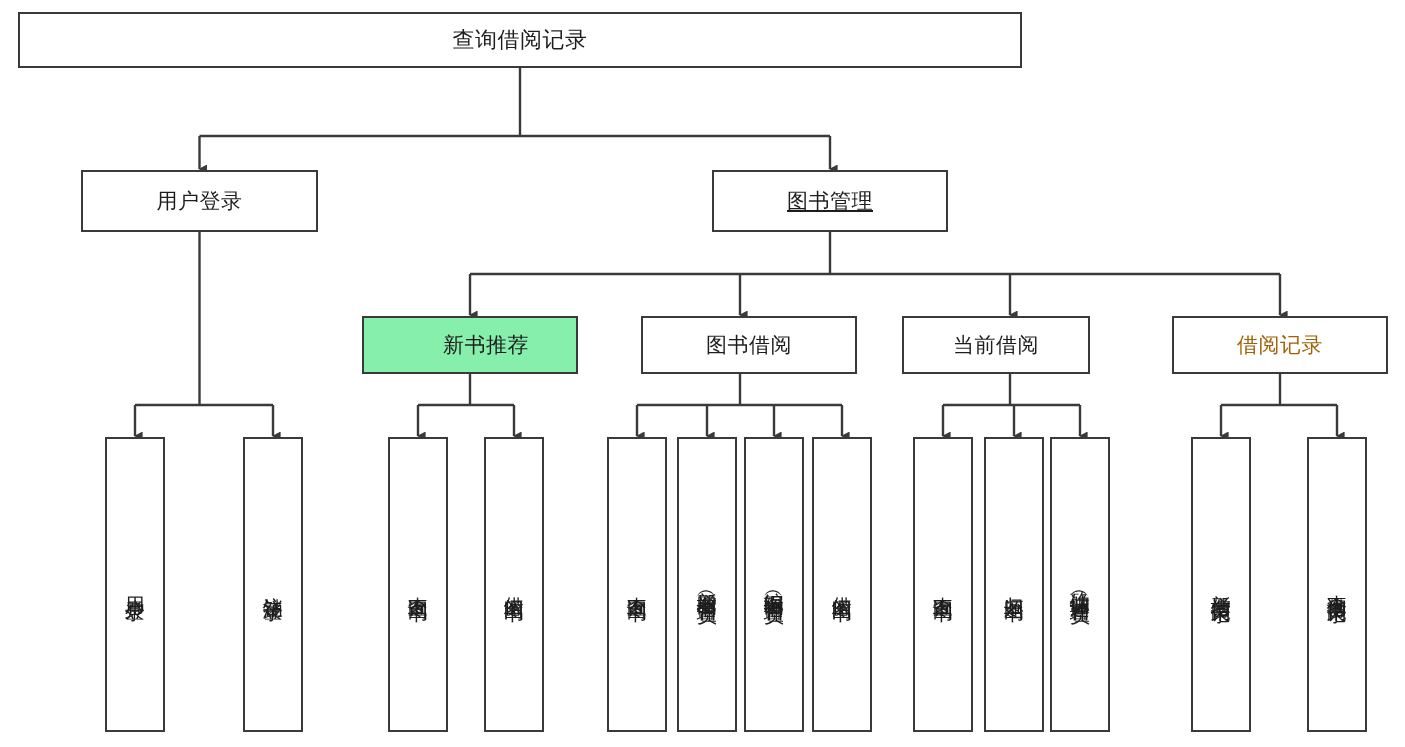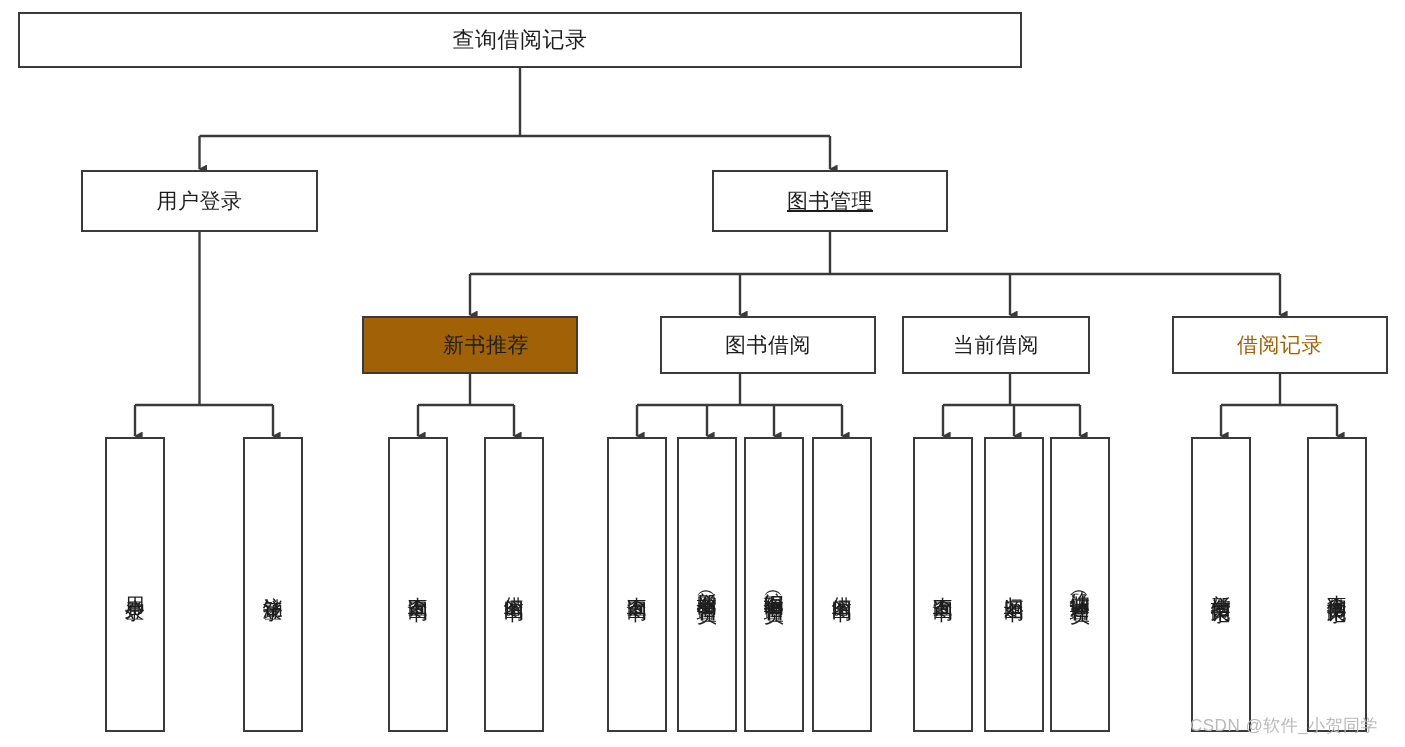--- a/index.html
+++ b/index.html
@@ -113,24 +113,24 @@
   <div id="node-layer">
       <div class="node-box root" style="left: 18px; top: 12px; width: 1004px; height: 56px; border-color: rgb(58, 58, 58); background: rgb(255, 255, 255);">
         <span class="node-label" style="color: rgb(29, 29, 29);">查询借阅记录</span>
       </div>
       <div class="node-box" style="left: 81px; top: 170px; width: 237px; height: 62px; border-color: rgb(58, 58, 58); background: rgb(255, 255, 255);">
         <span class="node-label" style="color: rgb(29, 29, 29);">用户登录</span>
       </div>
       <div class="node-box" style="left: 712px; top: 170px; width: 236px; height: 62px; border-color: rgb(58, 58, 58); background: rgb(255, 255, 255);">
         <span class="node-label" style="color: rgb(29, 29, 29); text-decoration: underline;">图书管理</span>
       </div>
-      <div class="node-box" style="left: 362px; top: 316px; width: 216px; height: 58px; border-color: rgb(58, 58, 58); background: #a16207; padding-left: 32px;">
+      <div class="node-box" style="left: 362px; top: 316px; width: 216px; height: 58px; border-color: rgb(58, 58, 58); background: #86efac; padding-left: 32px;">
         <span class="node-label" style="color: rgb(29, 29, 29);">新书推荐</span>
       </div>
-      <div class="node-box" style="left: 660px; top: 316px; width: 216px; height: 58px; border-color: rgb(58, 58, 58); background: rgb(255, 255, 255);">
+      <div class="node-box" style="left: 641px; top: 316px; width: 216px; height: 58px; border-color: rgb(58, 58, 58); background: rgb(255, 255, 255);">
         <span class="node-label" style="color: rgb(29, 29, 29);">图书借阅</span>
       </div>
       <div class="node-box" style="left: 902px; top: 316px; width: 188px; height: 58px; border-color: rgb(58, 58, 58); background: rgb(255, 255, 255);">
         <span class="node-label" style="color: rgb(29, 29, 29);">当前借阅</span>
       </div>
       <div class="node-box" style="left: 1172px; top: 316px; width: 216px; height: 58px; border-color: rgb(58, 58, 58); background: rgb(255, 255, 255);">
         <span class="node-label" style="color: #a16207;">借阅记录</span>
       </div>
       <div class="node-box vertical" style="left: 105px; top: 437px; width: 60px; height: 295px; border-color: rgb(58, 58, 58); background: rgb(255, 255, 255);">
         <span class="node-label" style="color: rgb(29, 29, 29);">用户登录</span>
@@ -166,14 +166,13 @@
         <span class="node-label" style="color: rgb(29, 29, 29);">确认归还（管理员）</span>
       </div>
       <div class="node-box vertical" style="left: 1191px; top: 437px; width: 60px; height: 295px; border-color: rgb(58, 58, 58); background: rgb(255, 255, 255);">
         <span class="node-label" style="color: rgb(29, 29, 29);">新增借阅记录</span>
       </div>
       <div class="node-box vertical" style="left: 1307px; top: 437px; width: 60px; height: 295px; border-color: rgb(58, 58, 58); background: rgb(255, 255, 255);">
         <span class="node-label" style="color: rgb(29, 29, 29);">查询借阅记录</span>
       </div>
     </div>
 
-  <div id="watermark" style="left: 1190px; top: 714px; color: rgb(185, 185, 185);">CSDN @软件_小贺同学</div>
 </div>
 
 </body></html>

